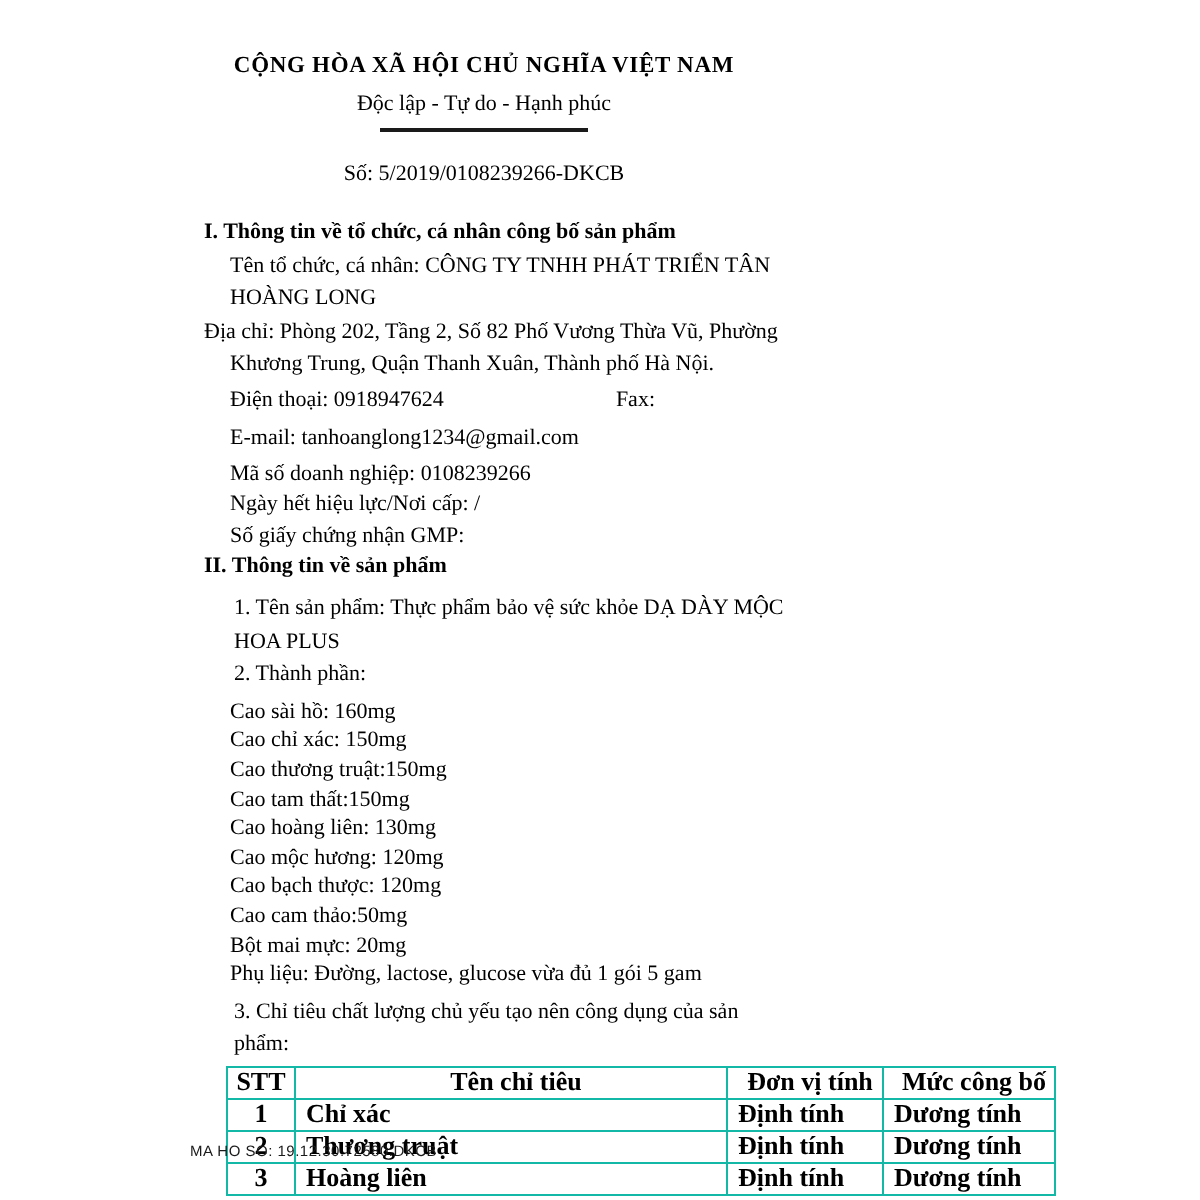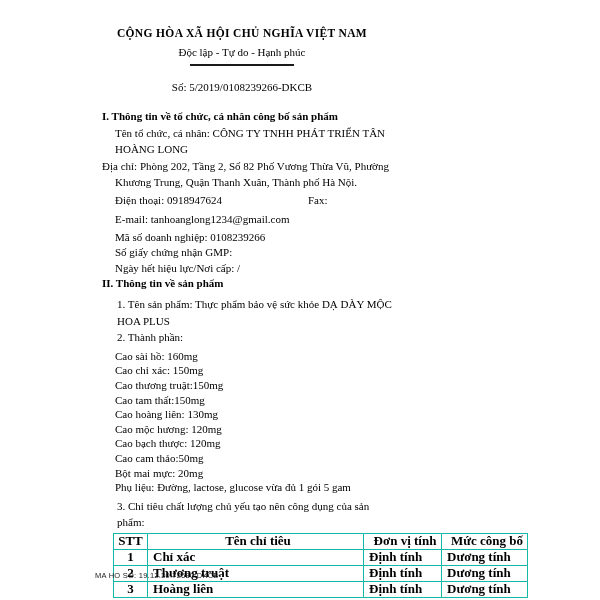--- a/index.html
+++ b/index.html
@@ -190,23 +190,23 @@
     </div>
 
     <div class="gap-xs"></div>
 
     <div class="field-line">E-mail: tanhoanglong1234@gmail.com</div>
 
     <div class="gap-xs"></div>
 
     <div class="field-line">Mã số doanh nghiệp: 0108239266</div>
 
+    <div class="field-line tight">Ngày hết hiệu lực/Nơi cấp: /</div>
+
     <div class="field-line tight">Số giấy chứng nhận GMP:</div>
-
-    <div class="field-line tight">Ngày hết hiệu lực/Nơi cấp: /</div>
 
     <div class="section-heading sec2-heading">II. Thông tin về sản phẩm</div>
 
     <div class="gap-sm"></div>
 
     <div class="prod-line">1. Tên sản phẩm: Thực phẩm bảo vệ sức khỏe DẠ DÀY MỘC HOA PLUS</div>
 
     <div class="prod-line">2. Thành phần:</div>
 
     <div class="ingredient-list">

